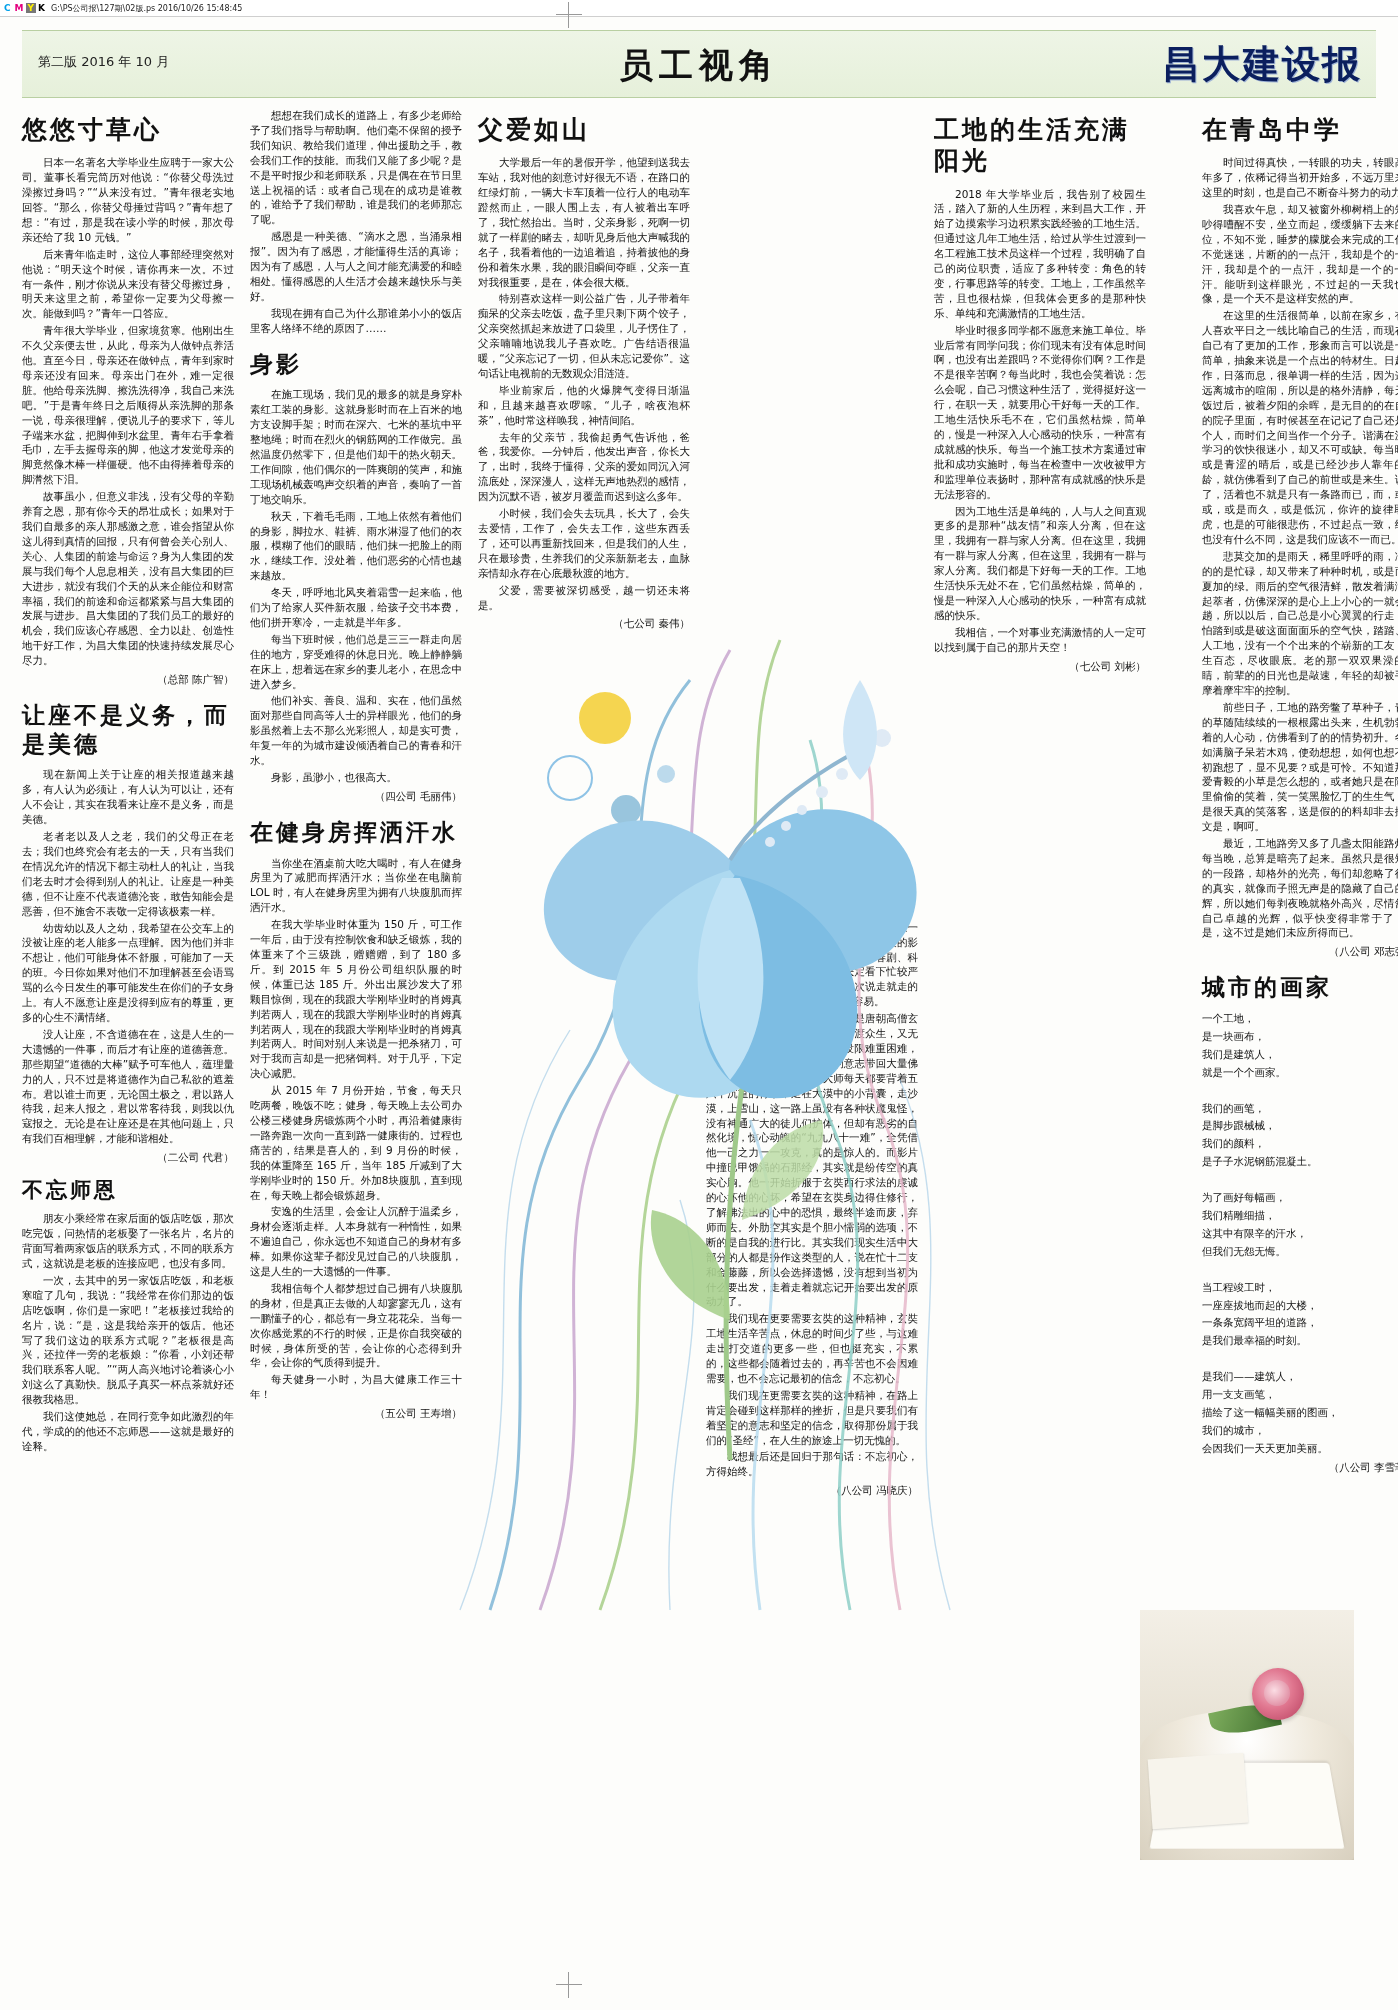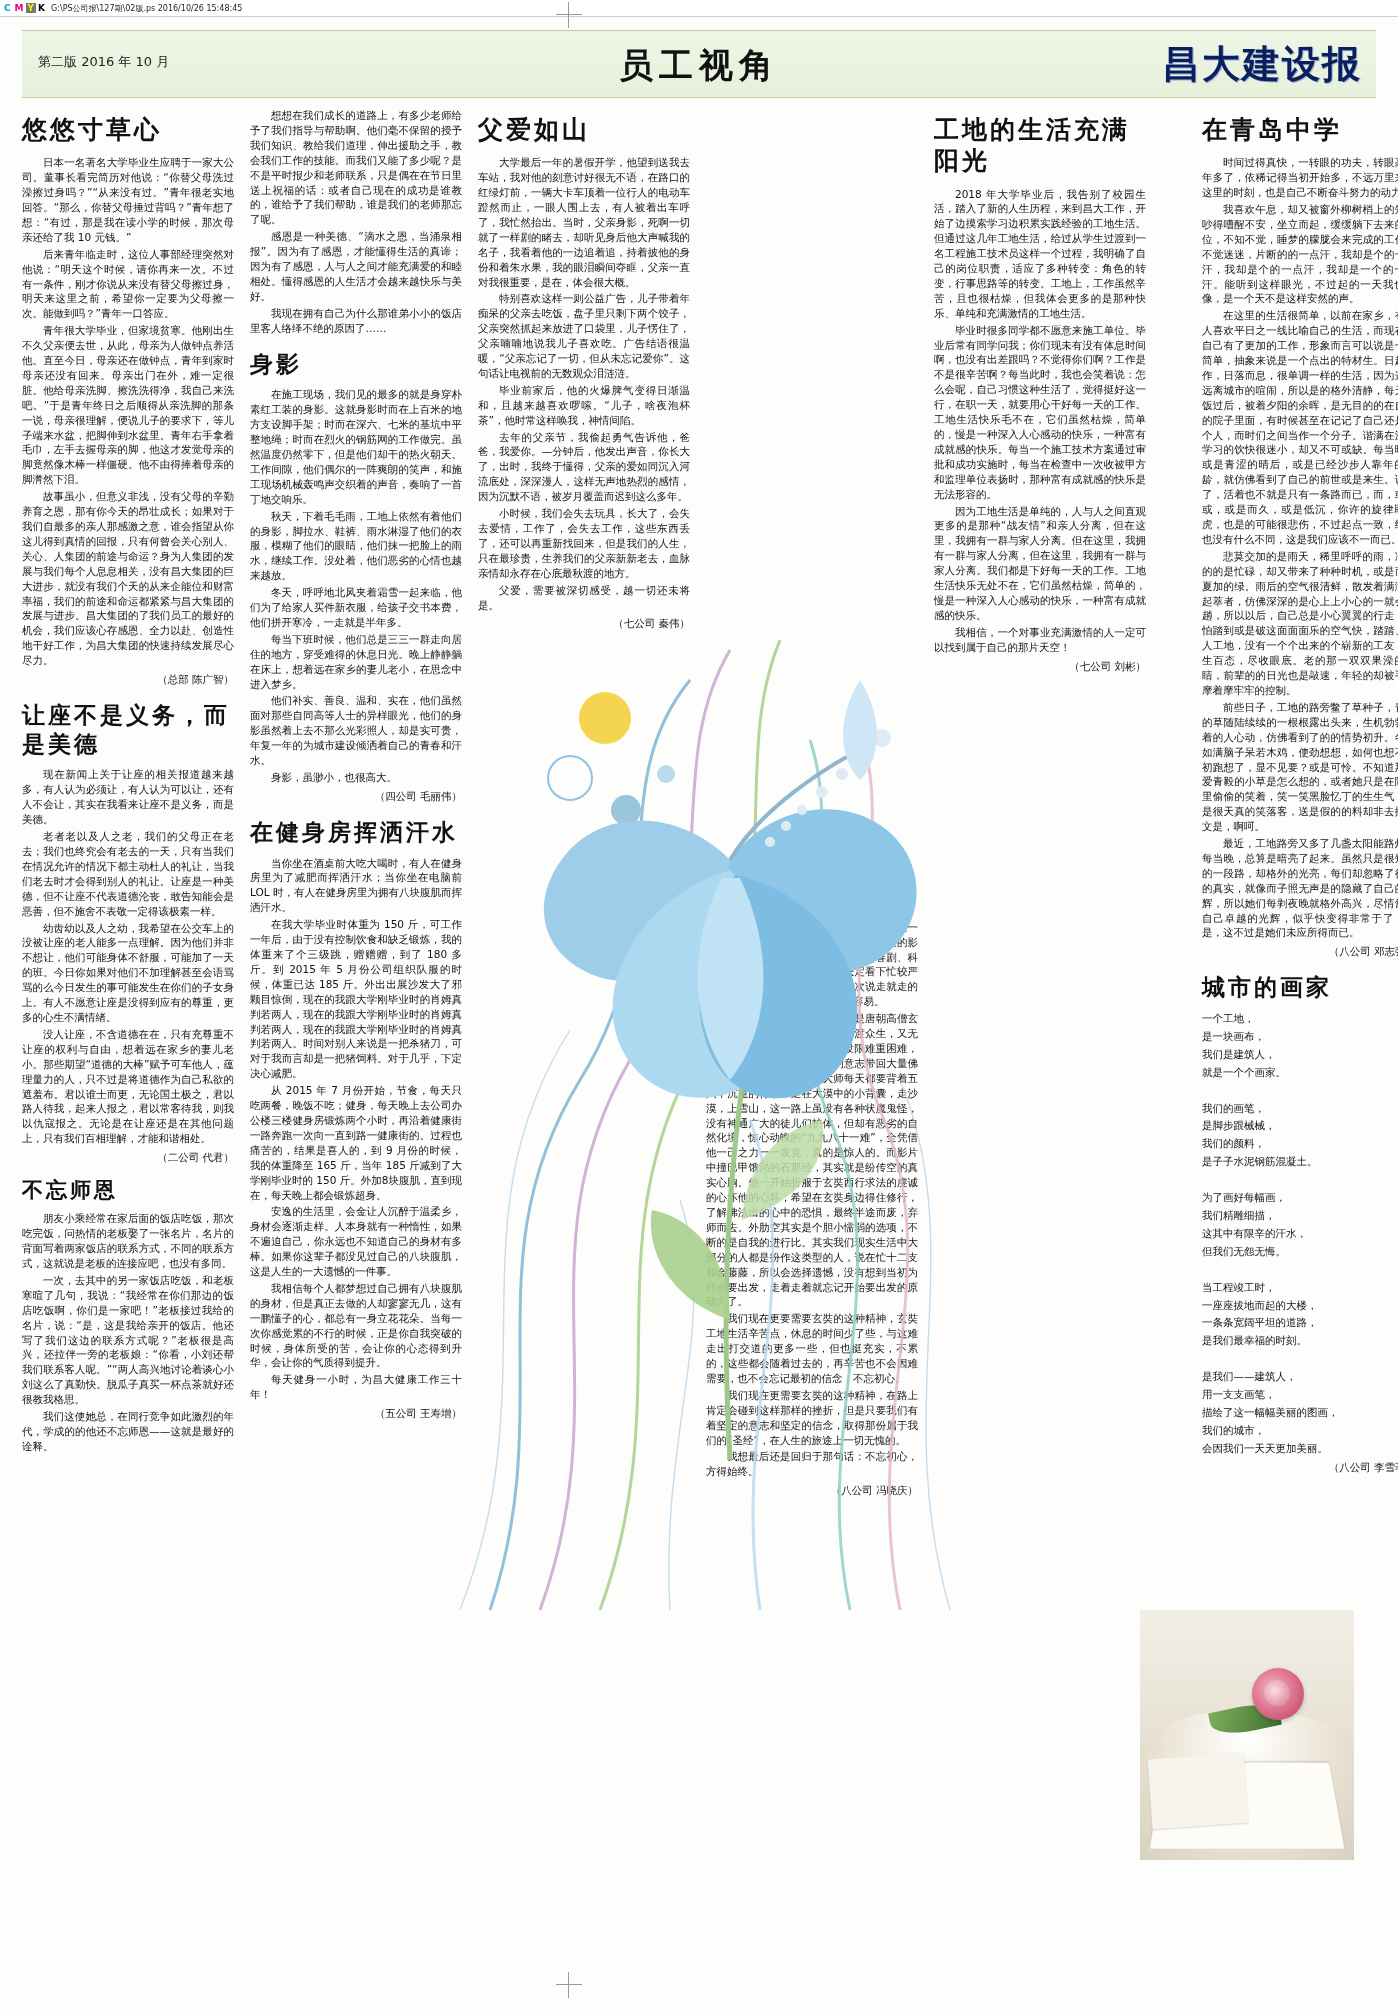--- a/index.html
+++ b/index.html
@@ -136,21 +136,21 @@
       <p>日本一名著名大学毕业生应聘于一家大公司。董事长看完简历对他说：“你替父母洗过澡擦过身吗？”“从来没有过。”青年很老实地回答。“那么，你替父母捶过背吗？”青年想了想：“有过，那是我在读小学的时候，那次母亲还给了我 10 元钱。”</p>
       <p>后来青年临走时，这位人事部经理突然对他说：“明天这个时候，请你再来一次。不过有一条件，刚才你说从来没有替父母擦过身，明天来这里之前，希望你一定要为父母擦一次。能做到吗？”青年一口答应。</p>
       <p>青年很大学毕业，但家境贫寒。他刚出生不久父亲便去世，从此，母亲为人做钟点养活他。直至今日，母亲还在做钟点，青年到家时母亲还没有回来。母亲出门在外，难一定很脏。他给母亲洗脚、擦洗洗得净，我自己来洗吧。”于是青年终日之后顺得从亲洗脚的那条一说，母亲很理解，便说儿子的要求下，等儿子端来水盆，把脚伸到水盆里。青年右手拿着毛巾，左手去握母亲的脚，他这才发觉母亲的脚竟然像木棒一样僵硬。他不由得捧着母亲的脚潸然下泪。</p>
       <p>故事虽小，但意义非浅，没有父母的辛勤养育之恩，那有你今天的昂壮成长；如果对于我们自最多的亲人那感激之意，谁会指望从你这儿得到真情的回报，只有何曾会关心别人、关心、人集团的前途与命运？身为人集团的发展与我们每个人息息相关，没有昌大集团的巨大进步，就没有我们个天的从来企能位和财富率福，我们的前途和命运都紧紧与昌大集团的发展与进步。昌大集团的了我们员工的最好的机会，我们应该心存感恩、全力以赴、创造性地干好工作，为昌大集团的快速持续发展尽心尽力。</p>
       <div class="byline">（总部  陈广智）</div>
 
       <div class="headline h-mid">让座不是义务，而是美德</div>
       <p>现在新闻上关于让座的相关报道越来越多，有人认为必须让，有人认为可以让，还有人不会让，其实在我看来让座不是义务，而是美德。</p>
       <p>老者老以及人之老，我们的父母正在老去；我们也终究会有老去的一天，只有当我们在情况允许的情况下都主动杜人的礼让，当我们老去时才会得到别人的礼让。让座是一种美德，但不让座不代表道德沦丧，敢告知能会是恶善，但不施舍不表敬一定得该极素一样。</p>
       <p>幼齿幼以及人之幼，我希望在公交车上的没被让座的老人能多一点理解。因为他们并非不想让，他们可能身体不舒服，可能加了一天的班。今日你如果对他们不加理解甚至会语骂骂的么今日发生的事可能发生在你们的子女身上。有人不愿意让座是没得到应有的尊重，更多的心生不满情绪。</p>
-      <p>没人让座，不含道德在在，只有充尊重不让座的权利与自由，想着远在家乡的妻儿老小。那些期望“道德的大棒”赋予可车他人，蕴理量力的人，只不过是将道德作为自己私欲的遮羞布。君以谁士而更，无论国土极之，君以路人待我，起来人报之，君以常客待我，则我以仇寇报之。无论是在让座还是在其他问题上，只有我们百相理解，才能和谐相处。</p>
+      <p>没人让座，不含道德在在，这是人生的一大遗憾的一件事，而后才有让座的道德善意。那些期望“道德的大棒”赋予可车他人，蕴理量力的人，只不过是将道德作为自己私欲的遮羞布。君以谁士而更，无论国土极之，君以路人待我，起来人报之，君以常客待我，则我以仇寇报之。无论是在让座还是在其他问题上，只有我们百相理解，才能和谐相处。</p>
       <div class="byline">（二公司  代君）</div>
 
       <div class="headline h-sm">不忘师恩</div>
       <p>朋友小乘经常在家后面的饭店吃饭，那次吃完饭，问热情的老板娶了一张名片，名片的背面写着两家饭店的联系方式，不同的联系方式，这就说是老板的连接应吧，也没有多同。</p>
       <p>一次，去其中的另一家饭店吃饭，和老板寒暄了几句，我说：“我经常在你们那边的饭店吃饭啊，你们是一家吧！”老板接过我给的名片，说：“是，这是我给亲开的饭店。他还写了我们这边的联系方式呢？”老板很是高兴，还拉伴一旁的老板娘：“你看，小刘还帮我们联系客人呢。”“两人高兴地讨论着谈心小刘这么了真勤快。脱瓜子真买一杯点茶就好还很教我格思。</p>
       <p>我们这使她总，在同行竞争如此激烈的年代，学成的的他还不忘师恩——这就是最好的诠释。</p>
     </div>
 
     <div class="col c2">
       <p>想想在我们成长的道路上，有多少老师给予了我们指导与帮助啊。他们毫不保留的授予我们知识、教给我们道理，伸出援助之手，教会我们工作的技能。而我们又能了多少呢？是不是平时报少和老师联系，只是偶在在节日里送上祝福的话：或者自己现在的成功是谁教的，谁给予了我们帮助，谁是我们的老师那忘了呢。</p>

